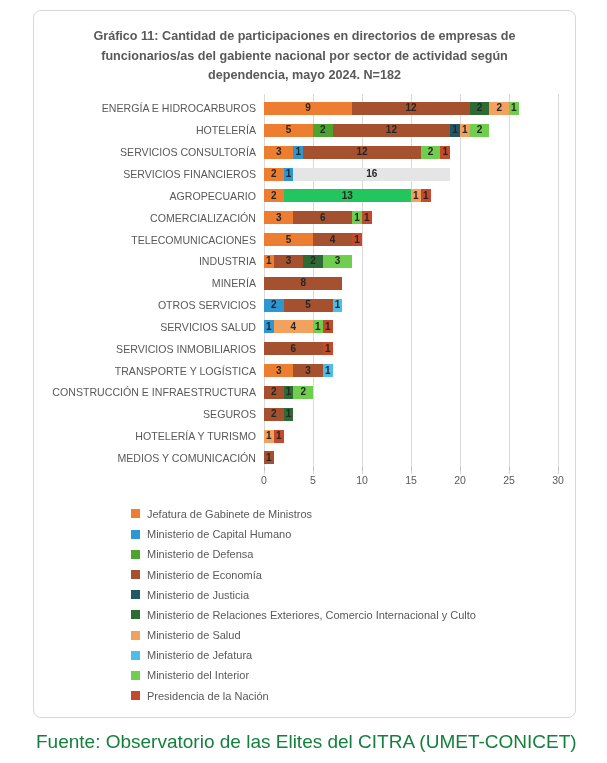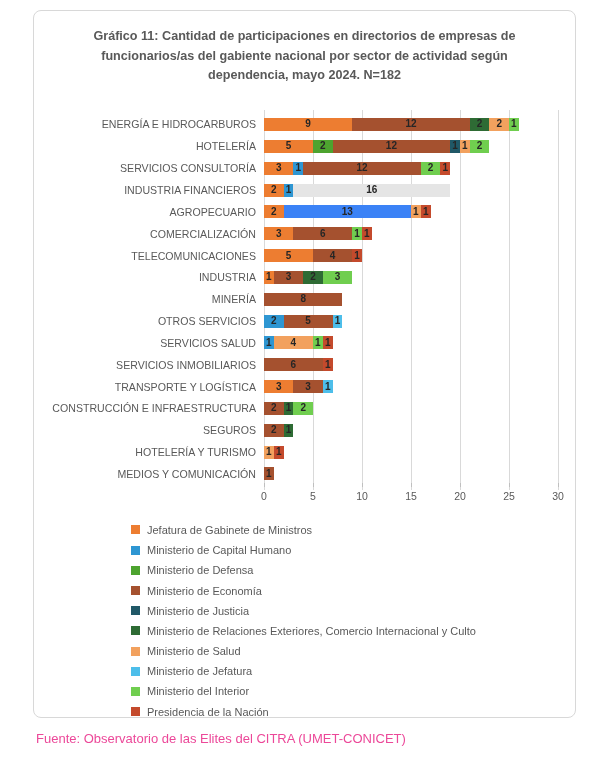--- a/index.html
+++ b/index.html
@@ -8,41 +8,41 @@
     font-family:"Liberation Sans", sans-serif;
   }
   .chart-frame{
     position:absolute;left:33px;top:10px;width:543px;height:708px;
     border:1px solid #d8d8d8;border-radius:8px;background:#ffffff;box-sizing:border-box;
   }
   .chart-title{
     margin:16px auto 0;width:482px;text-align:center;
     font-weight:bold;font-size:12.6px;line-height:1.55;color:#595959;
   }
-  .plot{position:relative;margin-top:28px;}
+  .plot{position:relative;margin-top:12px;}
   .grid-layer{position:absolute;left:230px;top:-4px;width:294px;height:380px;pointer-events:none;}
   .gridline{position:absolute;top:0;bottom:0;width:1px;background:#d9d9d9;}
   .rows{position:relative;z-index:1;}
   .row{height:21.85px;display:flex;align-items:center;}
   .cat{
     width:222px;padding-right:8px;text-align:right;font-size:10.6px;color:#595959;
     white-space:nowrap;flex:none;
   }
   .track{width:294px;height:13px;display:flex;position:relative;}
   .seg{height:13px;display:flex;align-items:center;justify-content:center;flex:none;box-sizing:border-box;}
   .seg-label{font-size:10px;font-weight:700;color:#262626;line-height:1;white-space:nowrap;}
   .x-axis{position:relative;margin-left:230px;width:294px;height:20px;margin-top:1px;}
   .x-tick-mark{position:absolute;top:-3px;width:1px;height:4px;background:#bfbfbf;}
   .x-label{position:absolute;top:4px;transform:translateX(-50%);font-size:10.5px;color:#595959;}
   .legend{margin:14px 0 0 97px;text-align:right;}
   .legend-item{display:flex;align-items:center;height:20.2px;}
   .swatch{width:9px;height:9px;margin-right:7px;flex:none;}
   .legend-label{font-size:11px;color:#595959;white-space:nowrap;}
   .footer{
-    position:absolute;left:36px;top:731px;font-size:13px;color:#ec4899;
+    position:absolute;left:36px;top:731px;font-size:19px;color:#15803d;
   }
 </style>
 </head>
 <body>
 
 <div class="chart-frame">
   <div class="chart-title">Gráfico 11: Cantidad de participaciones en directorios de empresas de funcionarios/as del gabiente nacional por sector de actividad según dependencia, mayo 2024. N=182</div>
   <div class="plot">
     <div class="grid-layer" id="grid-layer">
         <div class="gridline" style="left: 0%;"></div>
@@ -111,40 +111,40 @@
             </div>
             <div class="seg" title="Ministerio del Interior" style="width: 6.66667%; background: rgb(112, 206, 79);">
               <span class="seg-label">2</span>
             </div>
             <div class="seg" title="Presidencia de la Nación" style="width: 3.33333%; background: rgb(196, 74, 44);">
               <span class="seg-label">1</span>
             </div>
           </div>
         </div>
         <div class="row">
-          <div class="cat">INDUSTRIA FINANCIEROS</div>
+          <div class="cat">SERVICIOS FINANCIEROS</div>
           <div class="track">
             <div class="seg" title="Jefatura de Gabinete de Ministros" style="width: 6.66667%; background: rgb(237, 125, 49);">
               <span class="seg-label">2</span>
             </div>
             <div class="seg" title="Ministerio de Capital Humano" style="width: 3.33333%; background: rgb(46, 150, 210);">
               <span class="seg-label">1</span>
             </div>
             <div class="seg" title="Ministerio de Economía" style="width: 53.3333%; background: #e5e5e5;">
               <span class="seg-label">16</span>
             </div>
           </div>
         </div>
         <div class="row">
           <div class="cat">AGROPECUARIO</div>
           <div class="track">
             <div class="seg" title="Jefatura de Gabinete de Ministros" style="width: 6.66667%; background: rgb(237, 125, 49);">
               <span class="seg-label">2</span>
             </div>
-            <div class="seg" title="Ministerio de Economía" style="width: 43.3333%; background: #3b82f6;">
+            <div class="seg" title="Ministerio de Economía" style="width: 43.3333%; background: #22c55e;">
               <span class="seg-label">13</span>
             </div>
             <div class="seg" title="Ministerio de Salud" style="width: 3.33333%; background: rgb(242, 161, 94);">
               <span class="seg-label">1</span>
             </div>
             <div class="seg" title="Presidencia de la Nación" style="width: 3.33333%; background: rgb(196, 74, 44);">
               <span class="seg-label">1</span>
             </div>
           </div>
         </div>

